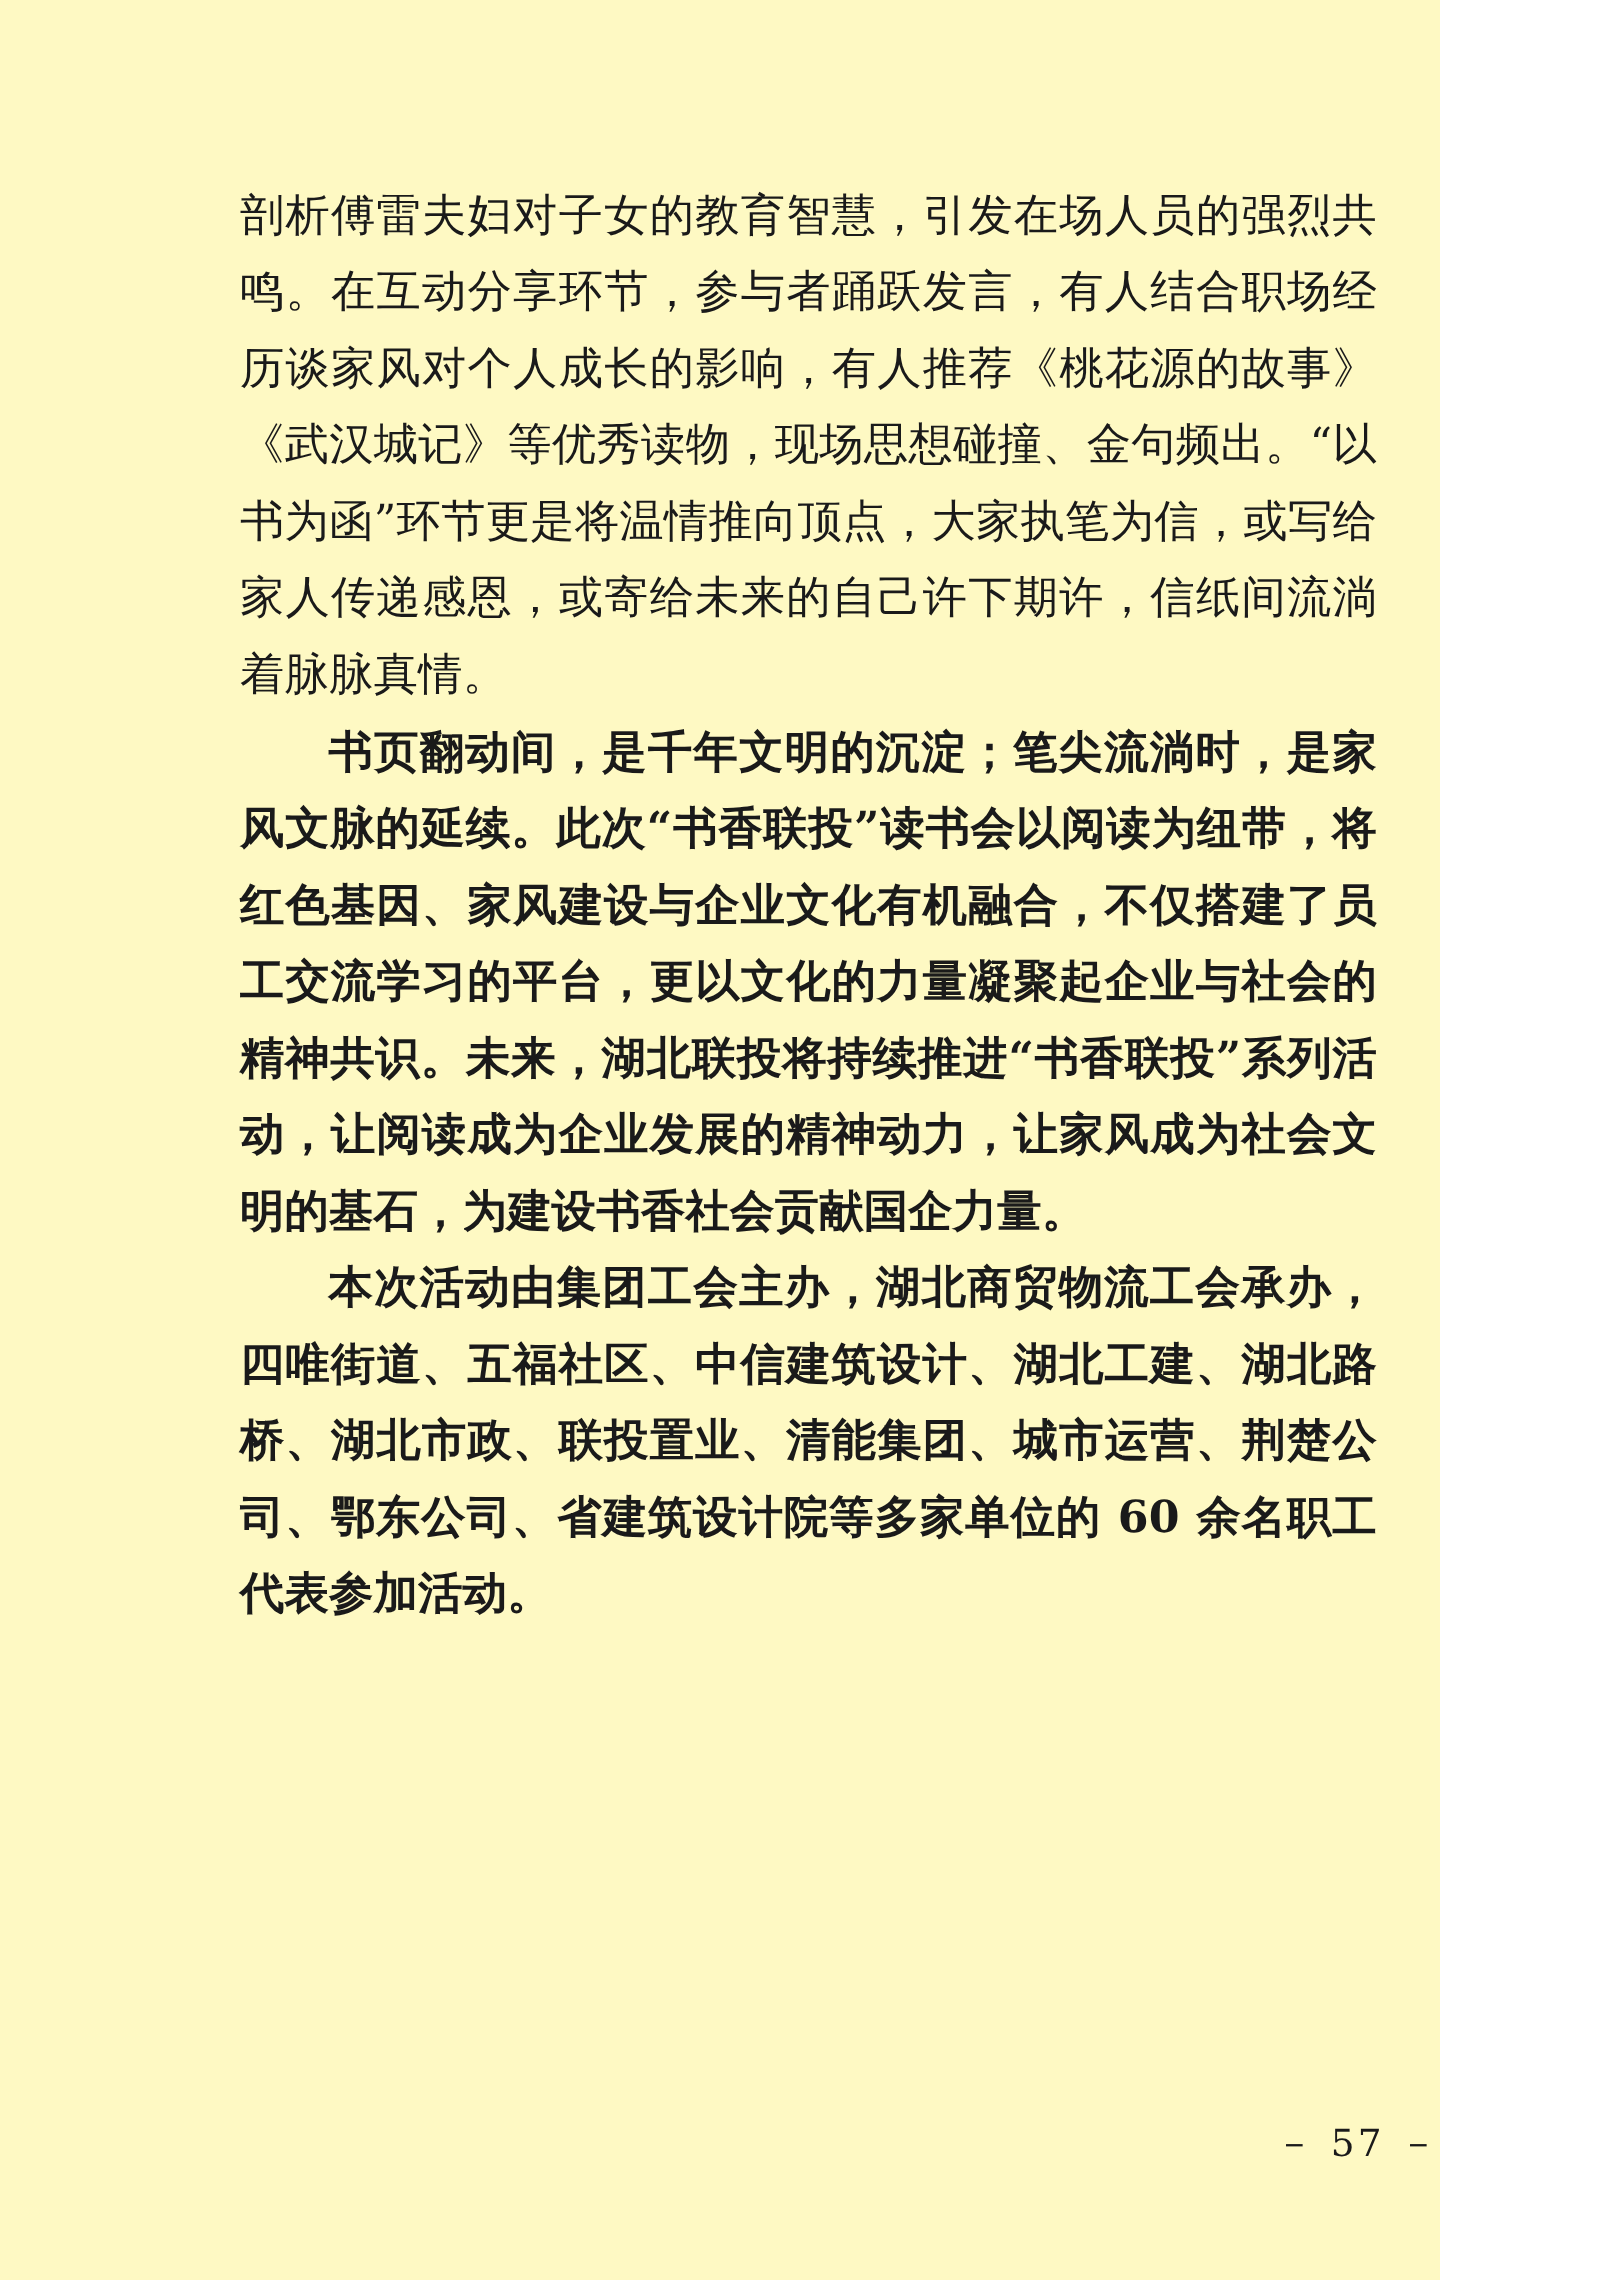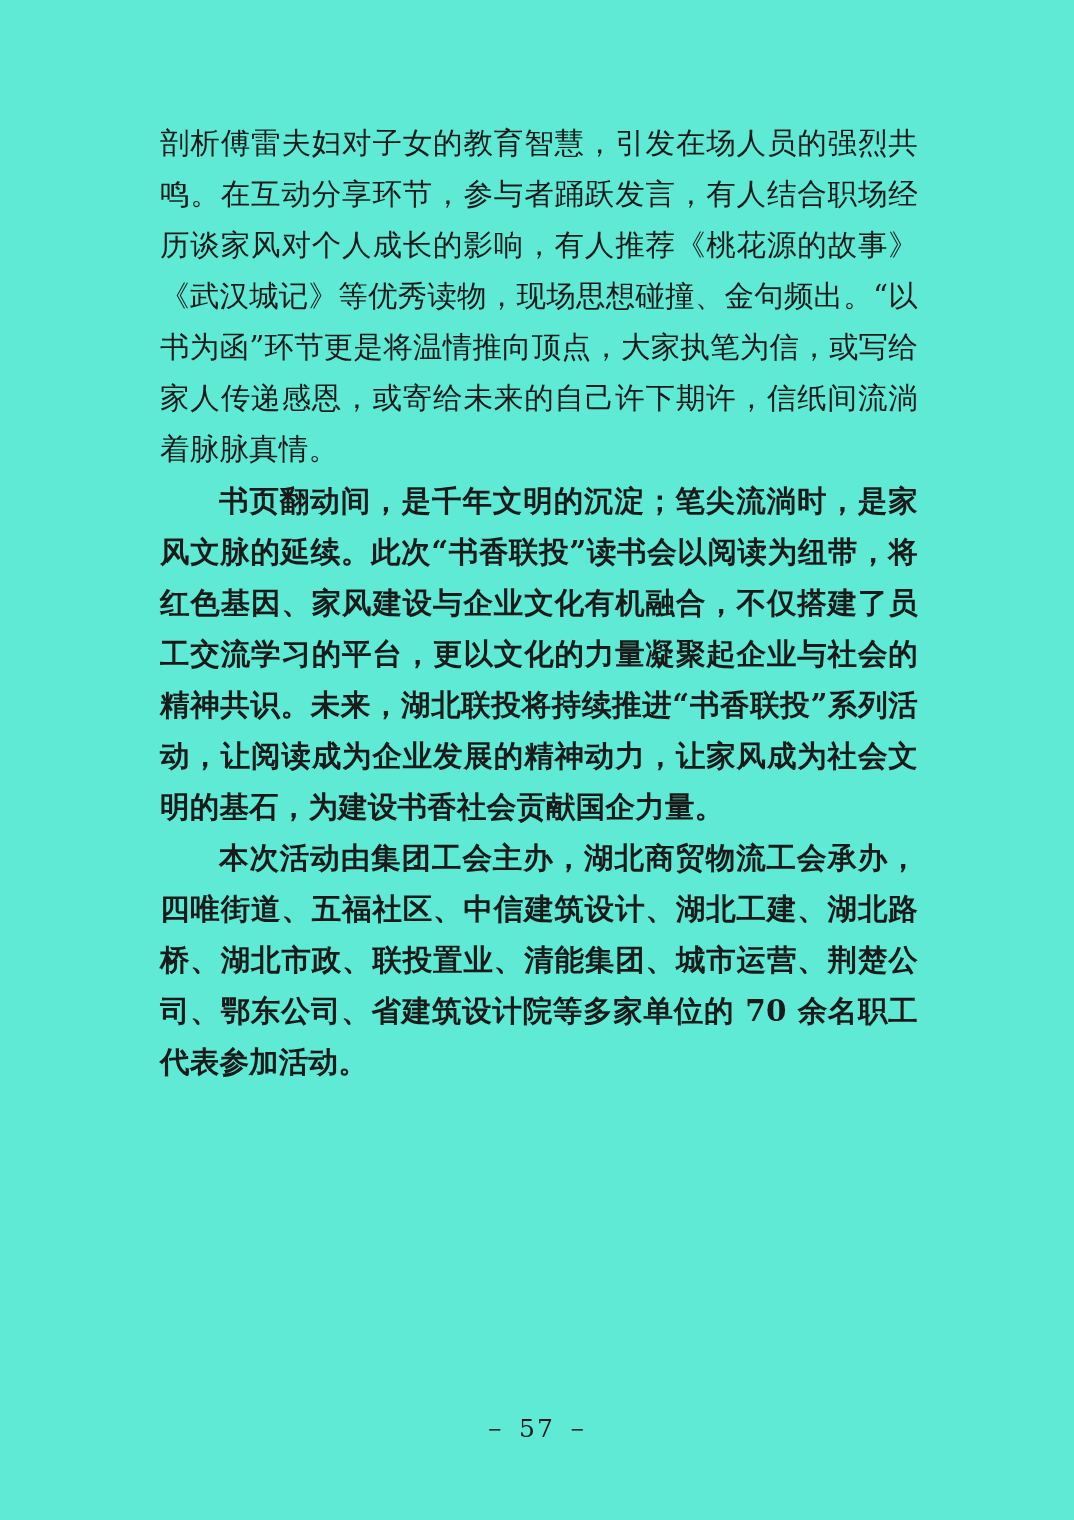--- a/index.html
+++ b/index.html
@@ -2,23 +2,23 @@
 <html><head>
 <meta charset="utf-8">
 <style>
   html, body {
     margin: 0;
     padding: 0;
     background: #ffffff;
   }
   .page {
     position: relative;
-    width: 1074px;
+    width: 960px;
     height: 1520px;
-    background: #5eead4;
+    background: #fef9c3;
     box-sizing: border-box;
     overflow: hidden;
   }
   .content {
     position: absolute;
     left: 160px;
     top: 118px;
     width: 758px;
   }
   .para {
@@ -36,30 +36,30 @@
   }
   .indent {
     text-indent: 59px;
     font-weight: bold;
   }
   .footer {
     position: absolute;
     left: 0;
     right: 0;
     top: 1412px;
-    text-align: center;
+    text-align: right;
     font-family: "DejaVu Serif", "Liberation Serif", serif;
     font-size: 25px;
     color: #1a1a1a;
     letter-spacing: 2px;
   }
 </style>
 </head>
 <body>
 
 <div class="page">
   <div class="content">
     <p class="para">剖析傅雷夫妇对子女的教育智慧，引发在场人员的强烈共鸣。在互动分享环节，参与者踊跃发言，有人结合职场经历谈家风对个人成长的影响，有人推荐《桃花源的故事》《武汉城记》等优秀读物，现场思想碰撞、金句频出。“以书为函”环节更是将温情推向顶点，大家执笔为信，或写给家人传递感恩，或寄给未来的自己许下期许，信纸间流淌着脉脉真情。</p>
     <p class="para indent">书页翻动间，是千年文明的沉淀；笔尖流淌时，是家风文脉的延续。此次“书香联投”读书会以阅读为纽带，将红色基因、家风建设与企业文化有机融合，不仅搭建了员工交流学习的平台，更以文化的力量凝聚起企业与社会的精神共识。未来，湖北联投将持续推进“书香联投”系列活动，让阅读成为企业发展的精神动力，让家风成为社会文明的基石，为建设书香社会贡献国企力量。</p>
-    <p class="para indent">本次活动由集团工会主办，湖北商贸物流工会承办，四唯街道、五福社区、中信建筑设计、湖北工建、湖北路桥、湖北市政、联投置业、清能集团、城市运营、荆楚公司、鄂东公司、省建筑设计院等多家单位的 70 余名职工代表参加活动。</p>
+    <p class="para indent">本次活动由集团工会主办，湖北商贸物流工会承办，四唯街道、五福社区、中信建筑设计、湖北工建、湖北路桥、湖北市政、联投置业、清能集团、城市运营、荆楚公司、鄂东公司、省建筑设计院等多家单位的 60 余名职工代表参加活动。</p>
   </div>
   <div class="footer">－ 57 －</div>
 </div>
 
 </body></html>

